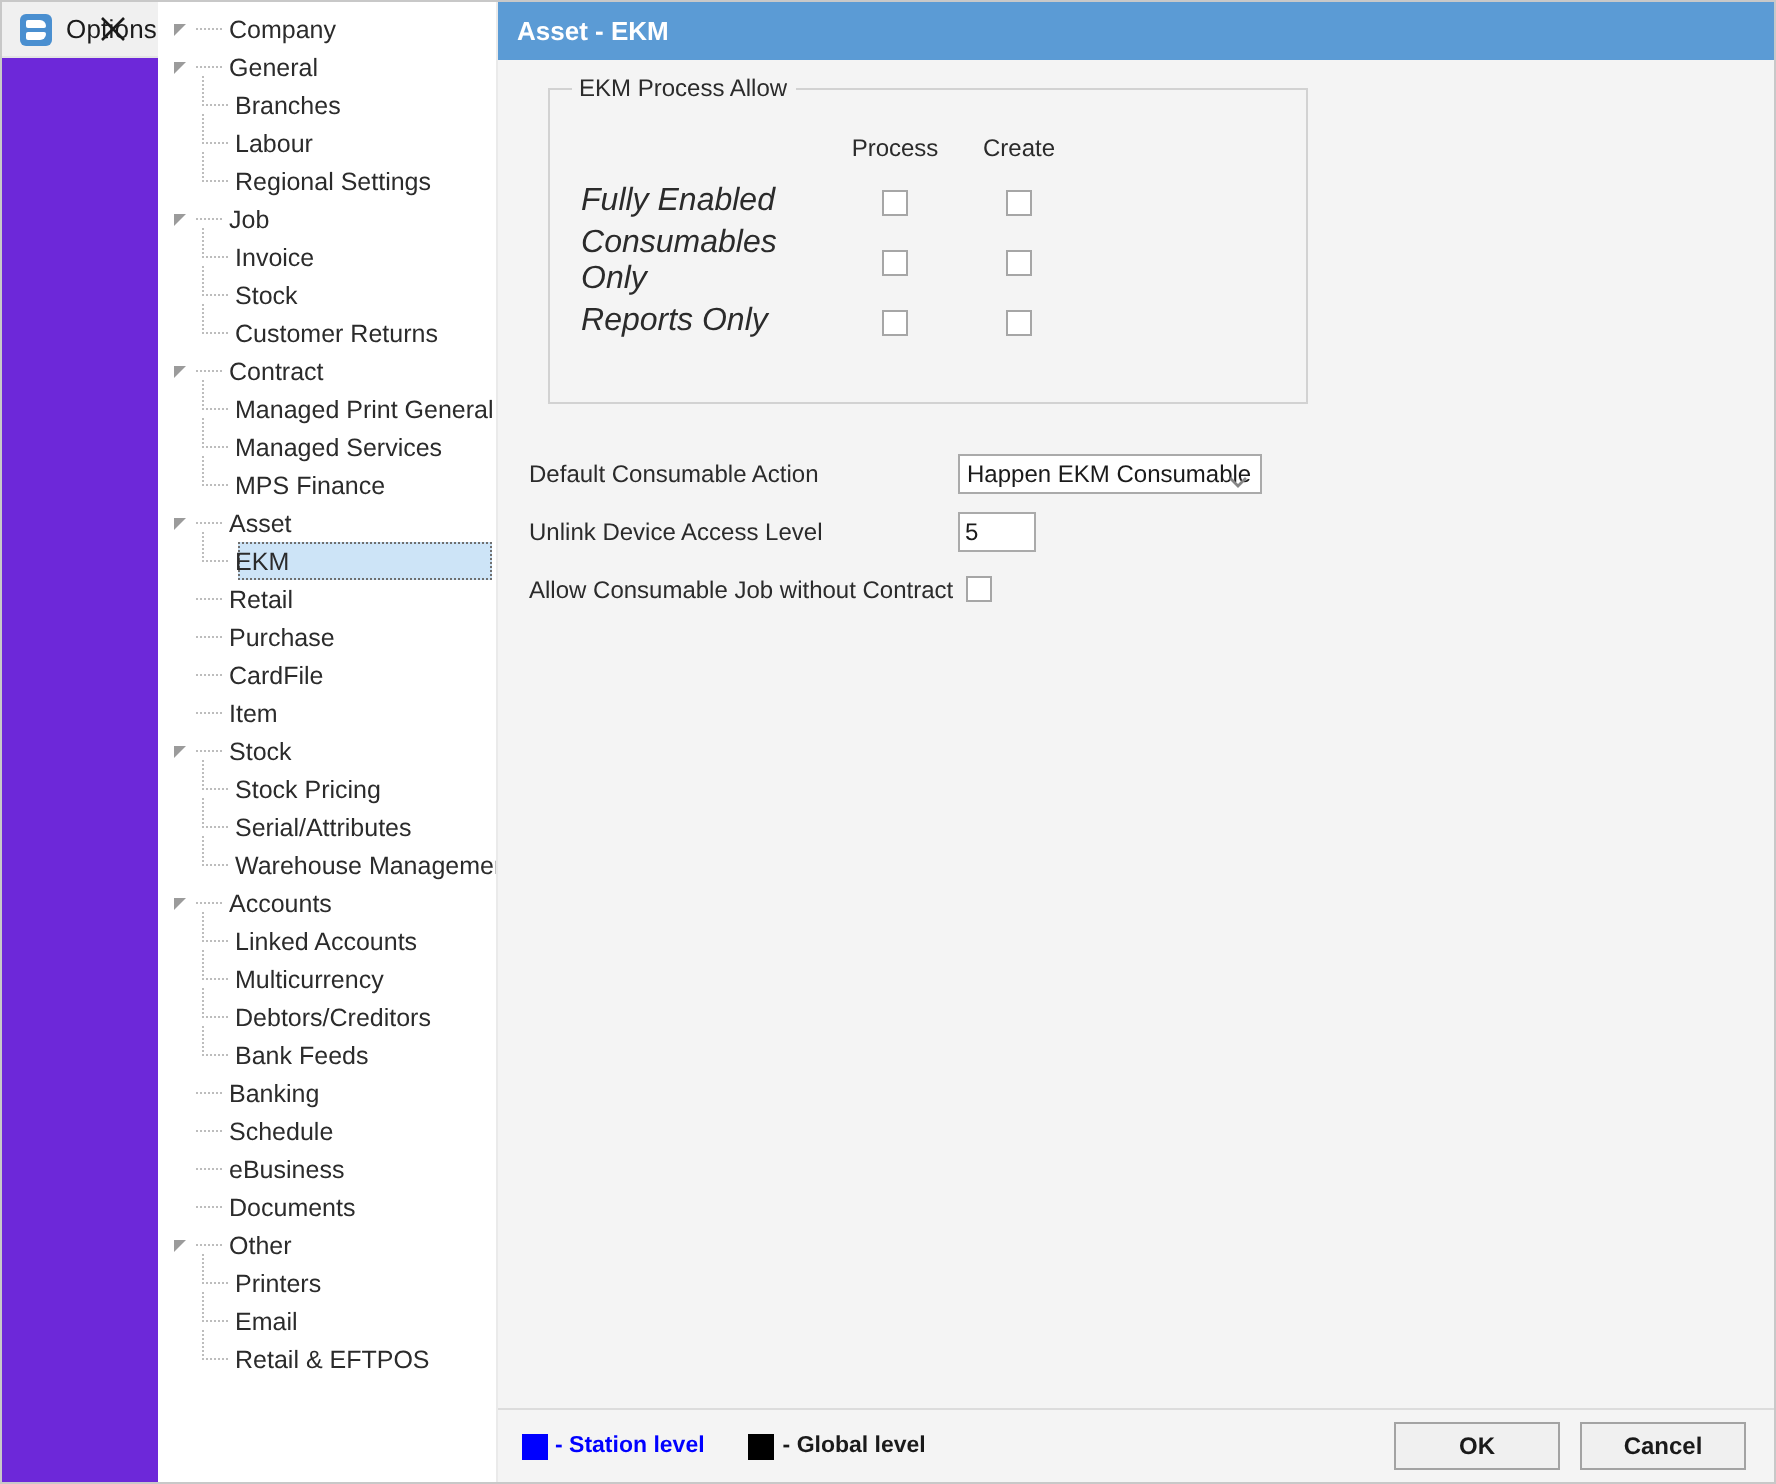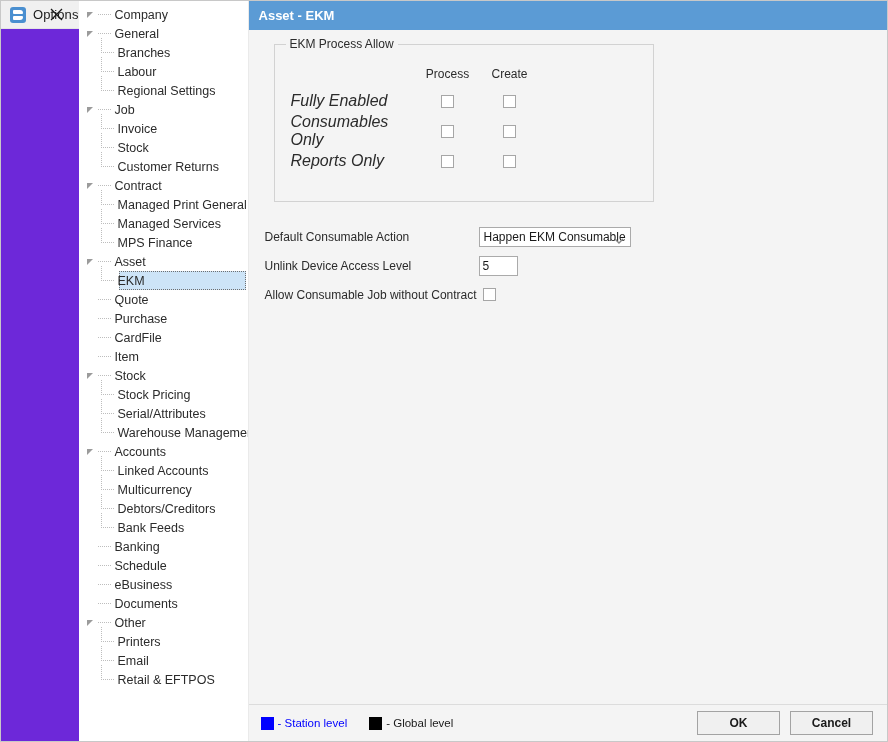--- a/index.html
+++ b/index.html
@@ -313,20 +313,21 @@
     display: flex;
     align-items: center;
     padding: 0 14px 0 12px;
     box-sizing: border-box;
   }
   .legend {
     display: flex;
     align-items: center;
     margin-right: 22px;
     font-size: 11.5px;
+    font-weight: bold;
   }
   .swatch {
     width: 13px;
     height: 13px;
     margin-right: 4px;
     display: inline-block;
   }
   .legend.station { color: #0000ff; }
   .legend.global { color: #1a1a1a; }
   .footer-spacer { flex: 1; }
@@ -427,21 +428,21 @@
             <span class="node-label">Asset</span>
           </div>
           <div class="tree-node lvl1 selected">
             <div class="sel-box"></div>
             <span class="dots child"></span>
             <span class="node-label">EKM</span>
           </div>
           <div class="tree-node lvl0">
             <span class="expander"></span>
             <span class="dots"></span>
-            <span class="node-label">Quote</span>
+            <span class="node-label">Retail</span>
           </div>
           <div class="tree-node lvl0">
             <span class="expander"></span>
             <span class="dots"></span>
             <span class="node-label">Purchase</span>
           </div>
           <div class="tree-node lvl0">
             <span class="expander"></span>
             <span class="dots"></span>
             <span class="node-label">CardFile</span>

